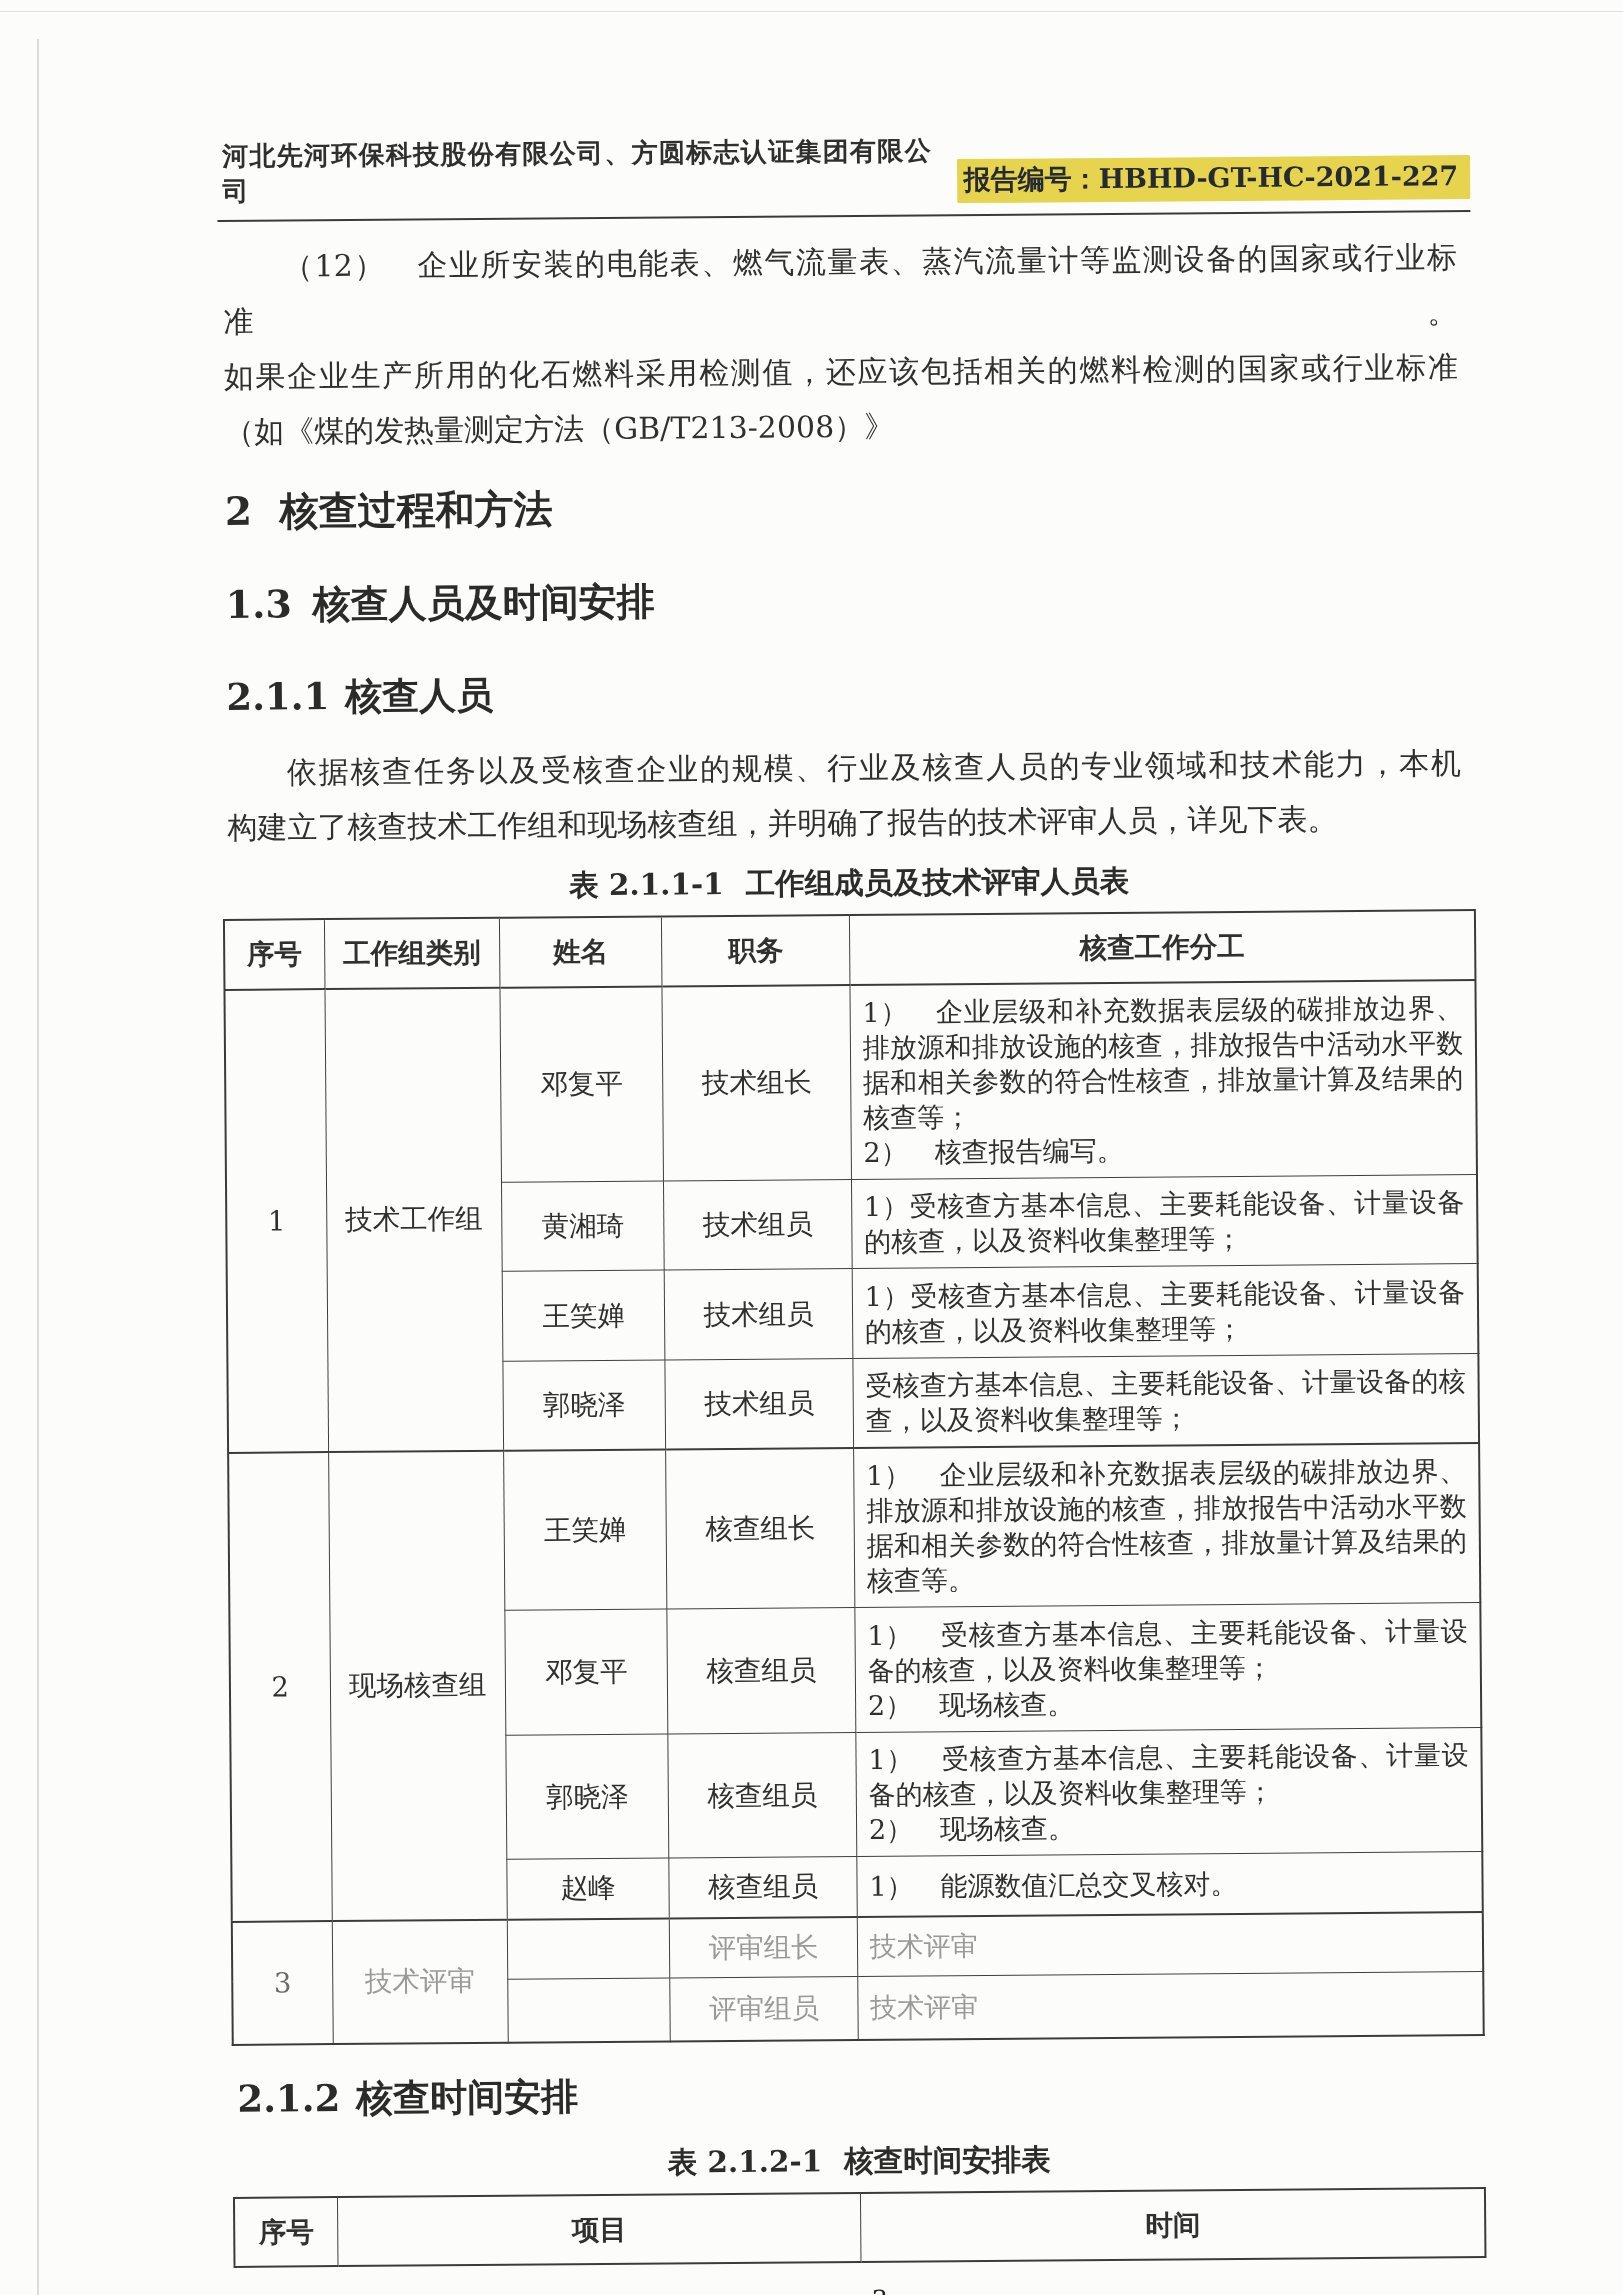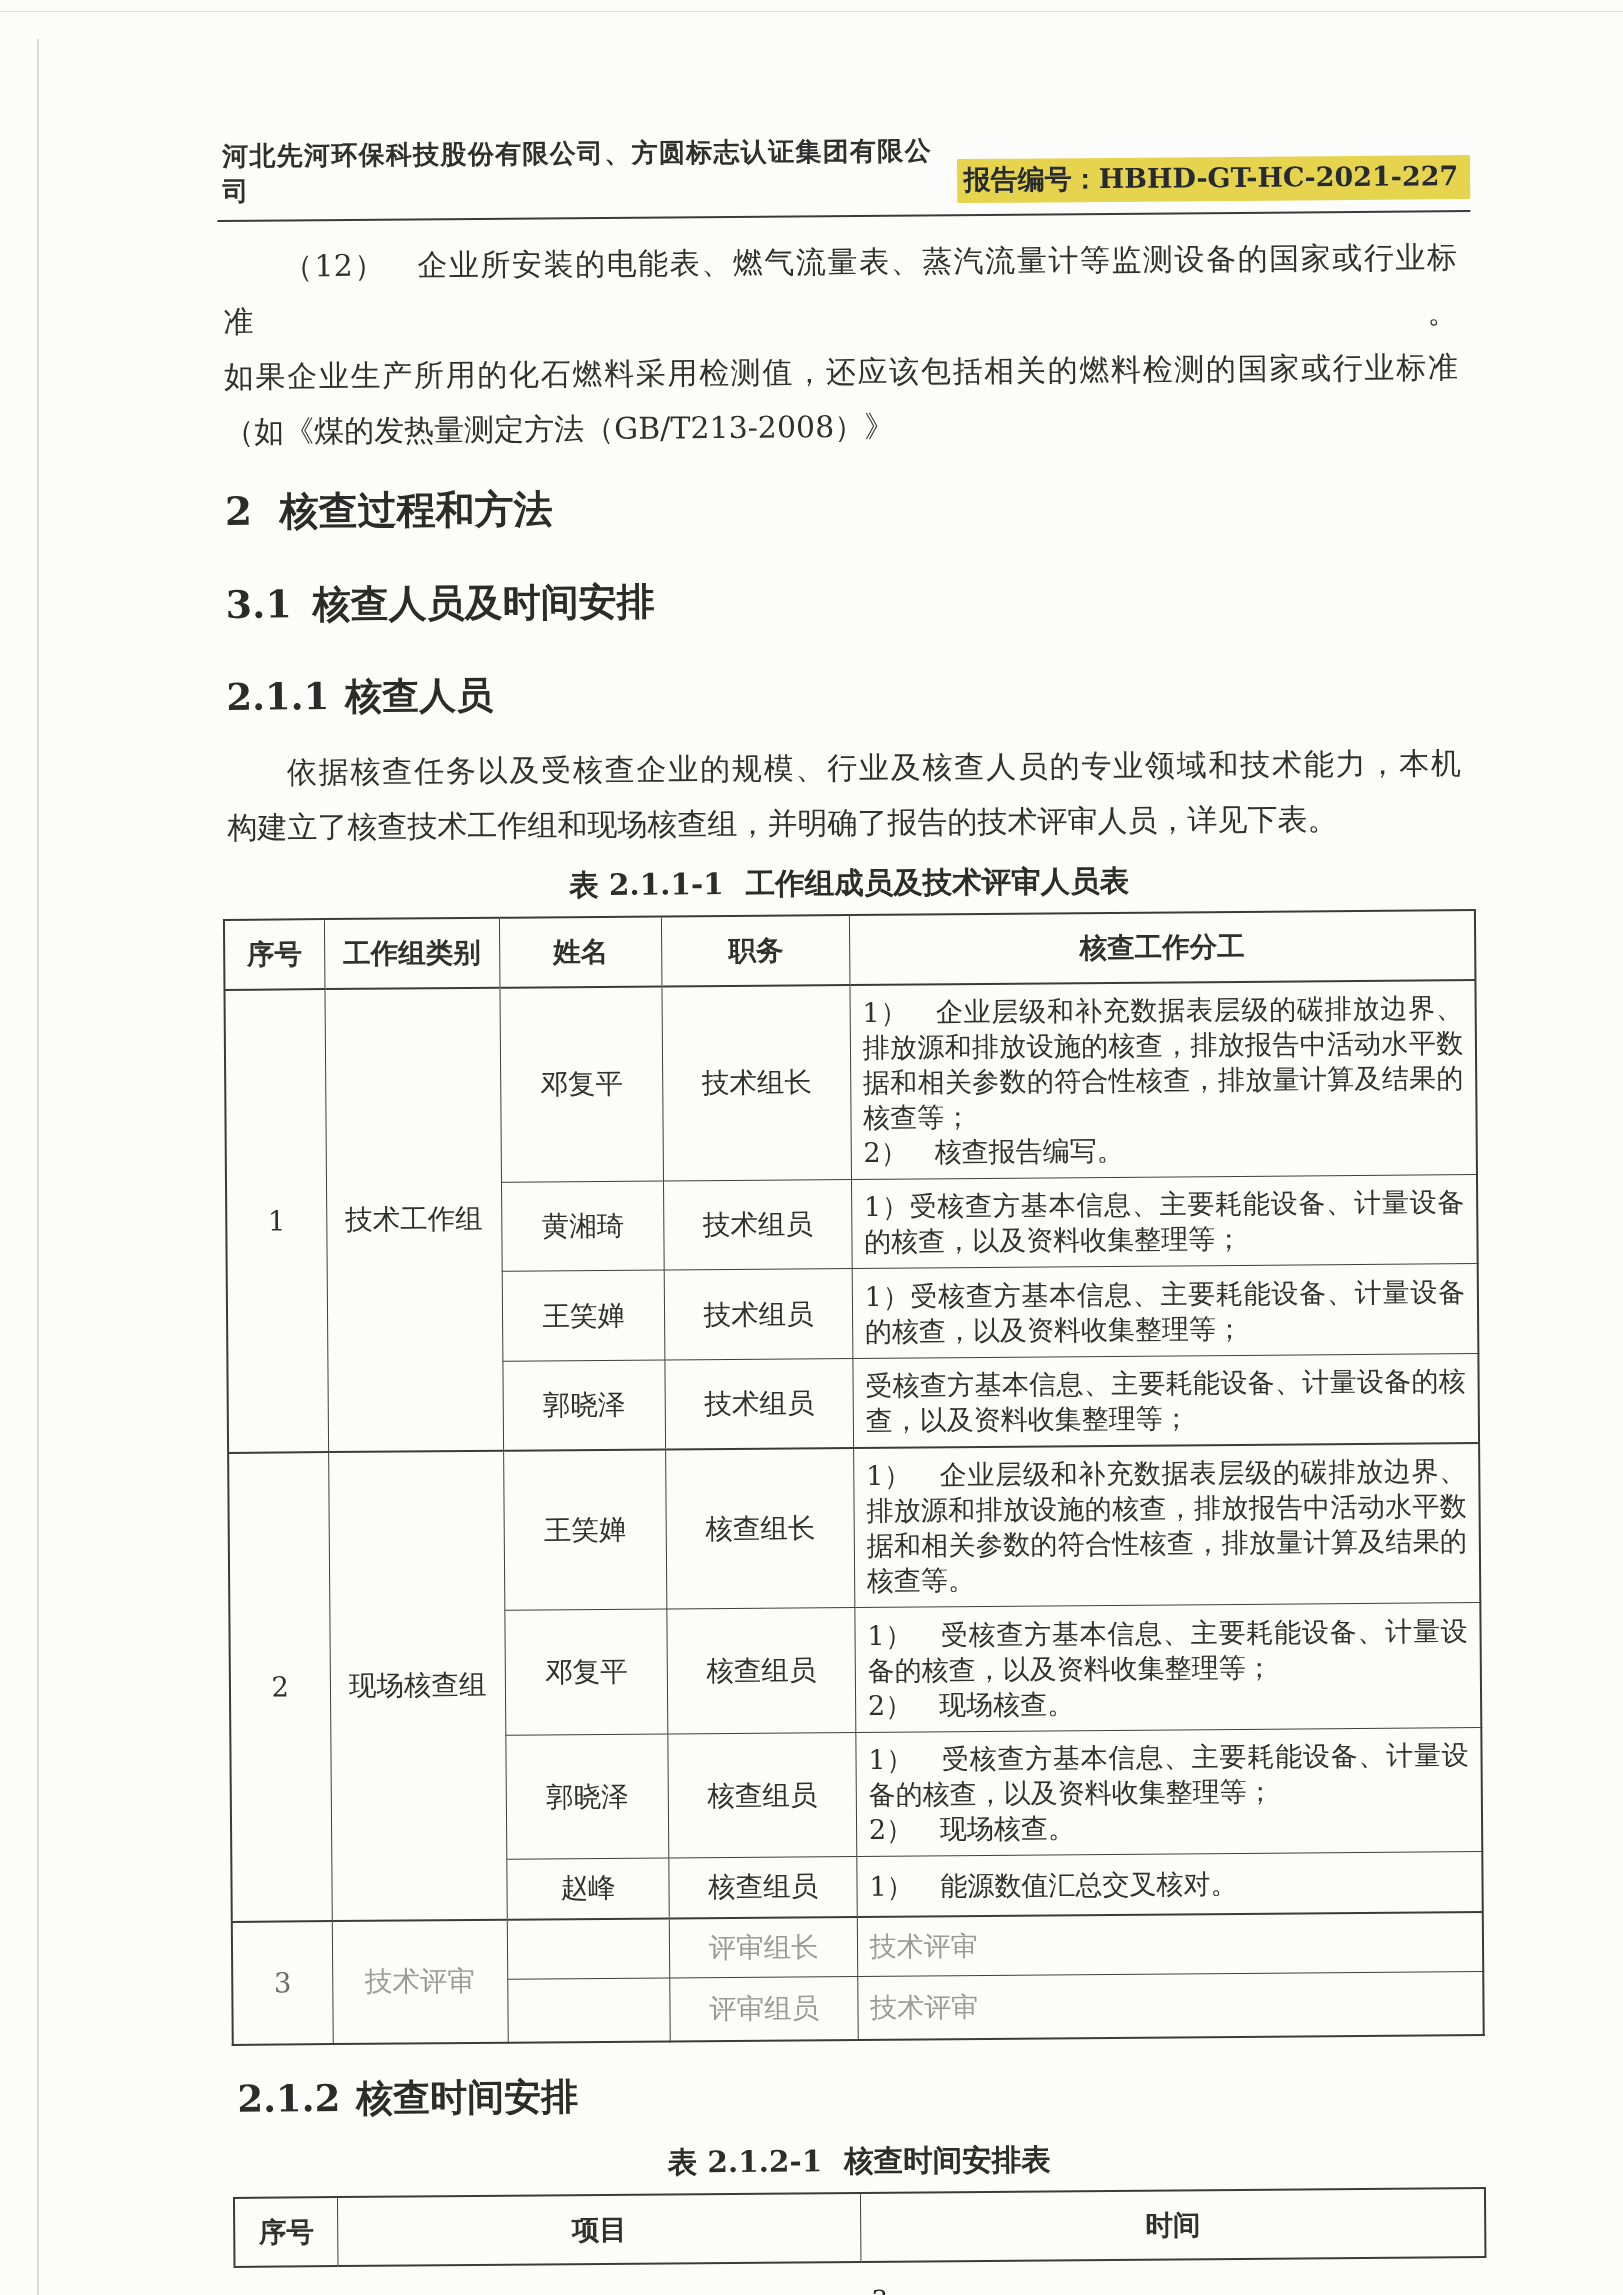--- a/index.html
+++ b/index.html
@@ -97,21 +97,21 @@
       <div class="line fill indent">（12）　企业所安装的电能表、燃气流量表、蒸汽流量计等监测设备的国家或行业标准。</div>
       <div class="line fill">如果企业生产所用的化石燃料采用检测值，还应该包括相关的燃料检测的国家或行业标准</div>
       <div class="line">（如《煤的发热量测定方法（GB/T213-2008）》</div>
     </div>
 
     <div class="h1">
       <span class="hnum">2</span><span>核查过程和方法</span>
     </div>
 
     <div class="h2">
-      <span class="hnum2">3.1</span><span>核查人员及时间安排</span>
+      <span class="hnum2">1.3</span><span>核查人员及时间安排</span>
     </div>
 
     <div class="h3">
       <span class="hnum3">2.1.1</span><span>核查人员</span>
     </div>
 
     <div class="para" style="margin-top:22px;">
       <div class="line fill indent">依据核查任务以及受核查企业的规模、行业及核查人员的专业领域和技术能力，本机</div>
       <div class="line">构建立了核查技术工作组和现场核查组，并明确了报告的技术评审人员，详见下表。</div>
     </div>

